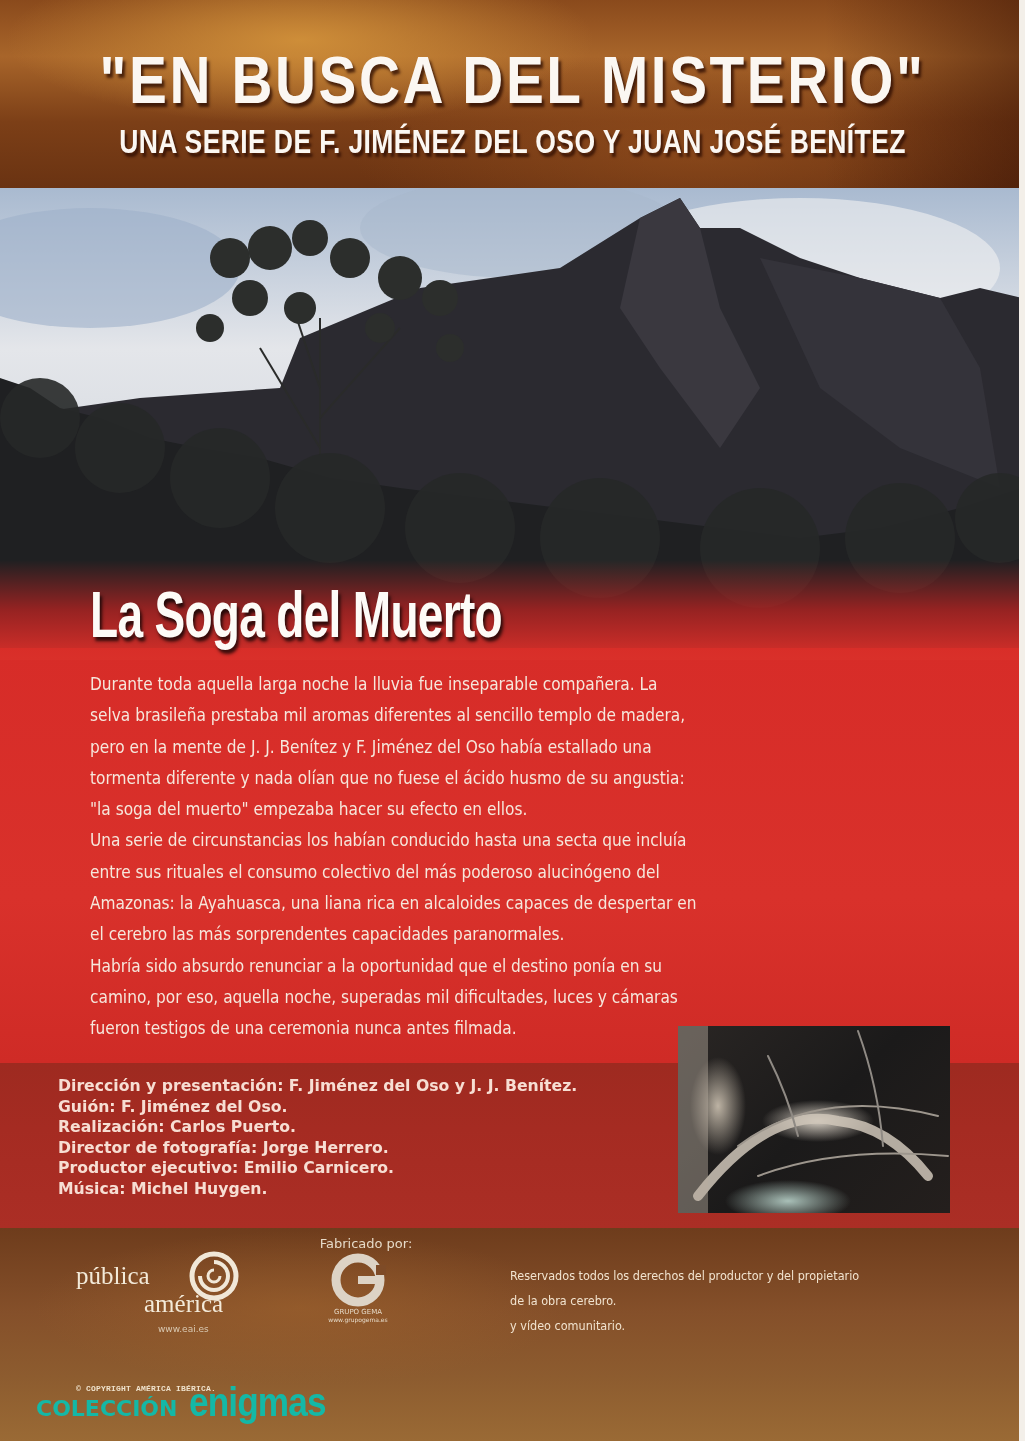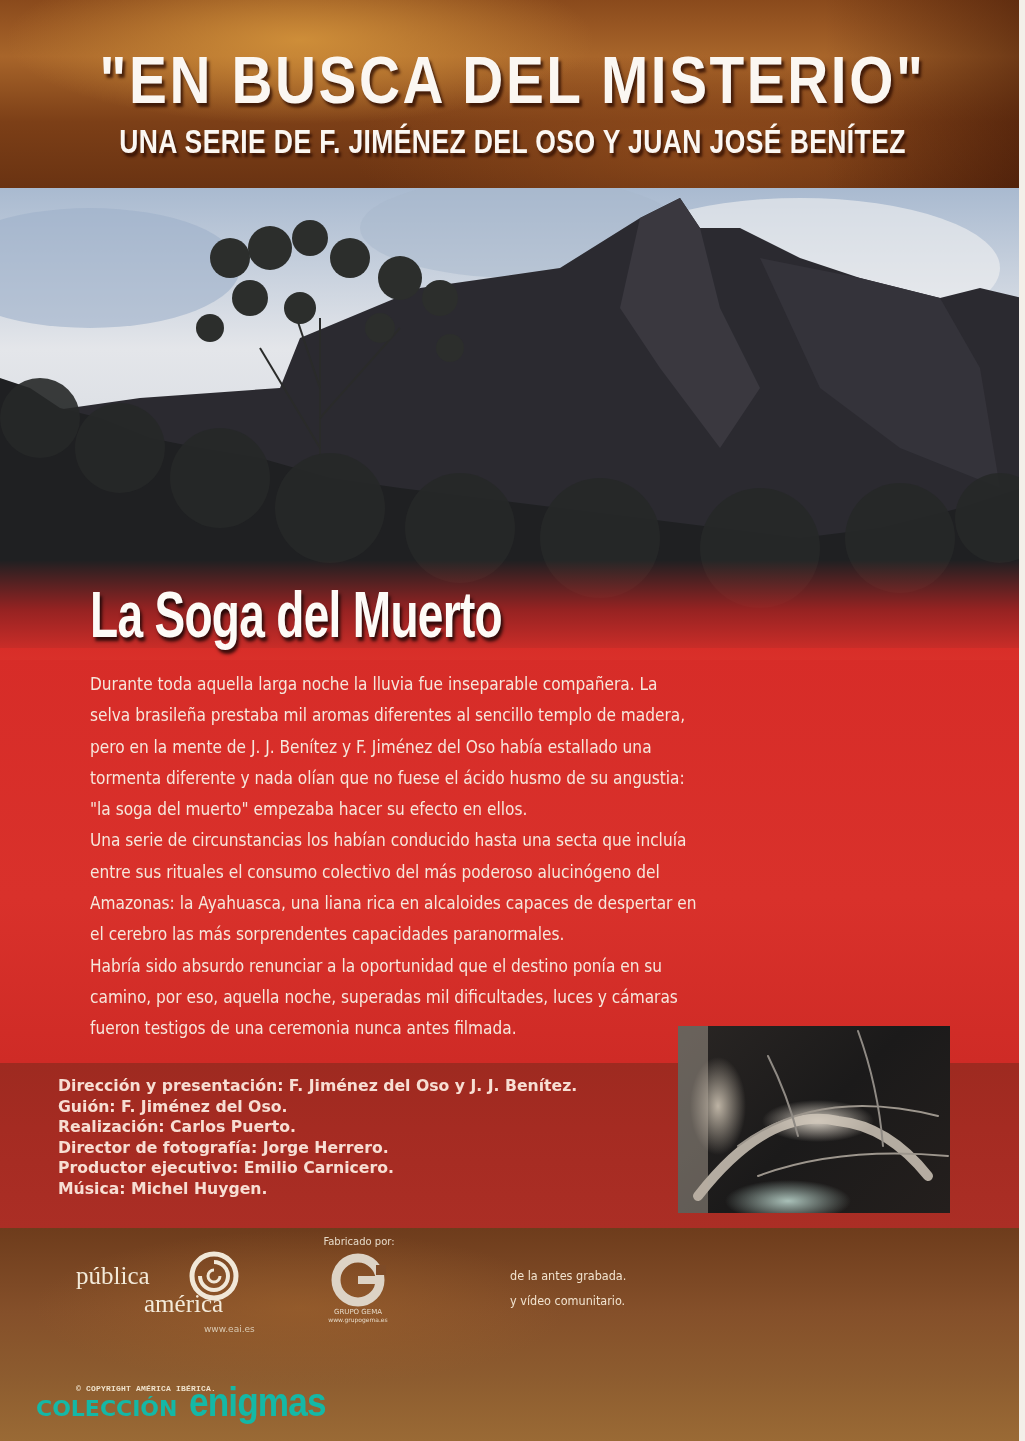--- a/index.html
+++ b/index.html
@@ -64,25 +64,25 @@
   .bottom{position:absolute;left:0;top:1228px;width:1022px;height:213px;
     background:
       radial-gradient(ellipse 300px 90px at 780px 1430px, rgba(200,150,70,0.7), rgba(0,0,0,0) 70%),
       radial-gradient(ellipse 380px 110px at 300px 80px, rgba(160,100,45,0.55), rgba(0,0,0,0) 70%),
       linear-gradient(180deg,#6e3c1c 0%,#85502a 40%,#8d5c2f 70%,#9a6a35 100%);}
   .right-edge{position:absolute;left:1019px;top:0;width:6px;height:1441px;background:#f3efe9;z-index:6;}
 
   .ai-logo{position:absolute;left:76px;top:1250px;z-index:3;color:#f3ead9;}
   .ai-word1{position:absolute;left:0;top:12px;font-family:"Liberation Serif",serif;font-size:25px;white-space:nowrap;}
   .ai-word2{position:absolute;left:68px;top:40px;font-family:"Liberation Serif",serif;font-size:25px;white-space:nowrap;}
-  .ai-url{position:absolute;left:82px;top:74px;font-size:9px;color:#d9c9b2;white-space:nowrap;margin-left:46px;}
+  .ai-url{position:absolute;left:82px;top:74px;font-size:9px;color:#d9c9b2;white-space:nowrap;}
   .ai-swirl{position:absolute;left:112px;top:0;width:52px;height:52px;}
 
   .gema{position:absolute;left:298px;top:1236px;width:120px;height:90px;z-index:3;color:#e6dac8;text-align:center;}
-  .gema-top{position:absolute;left:1px;top:0;width:120px;font-size:10px;}
+  .gema-top{position:absolute;left:8px;top:0;width:120px;font-size:13px;}
   .gema-mark{position:absolute;left:30px;top:15px;width:60px;height:58px;}
   .gema-name{position:absolute;left:0;top:72px;width:120px;font-size:7px;}
   .gema-url{position:absolute;left:0;top:80px;width:120px;font-size:6px;}
 
   .copyright{position:absolute;left:76px;top:1384px;font-family:Liberation Mono, monospace;font-weight:bold;
     font-size:8px;color:#efe2cc;letter-spacing:0.2px;z-index:3;white-space:nowrap;}
   .coleccion{position:absolute;left:36px;top:1380px;z-index:3;color:#14b8a6;white-space:nowrap;}
   .col-label{display:inline-block;font-family:"DejaVu Sans",sans-serif;font-weight:bold;font-size:22px;vertical-align:baseline;}
   .col-brand{display:inline-block;font-family:"Liberation Sans",sans-serif;font-weight:bold;font-size:40px;
     letter-spacing:-1px;margin-left:6px;transform:scaleX(0.88);transform-origin:left;vertical-align:baseline;}
@@ -221,18 +221,19 @@
   </div>
 
   <div class="copyright">© COPYRIGHT AMÉRICA IBÉRICA.</div>
 
   <div class="coleccion">
     <span class="col-label">COLECCIÓN</span>
     <span class="col-brand">enigmas</span>
   </div>
 
   <div class="legal">
-    <div>de la antes grabada.</div>
+    <div>Reservados todos los derechos del productor y del propietario</div>
+    <div>de la obra cerebro.</div>
     <div>y vídeo comunitario.</div>
   </div>
 
   <div class="right-edge"></div>
 </div>
 
 </body></html>

